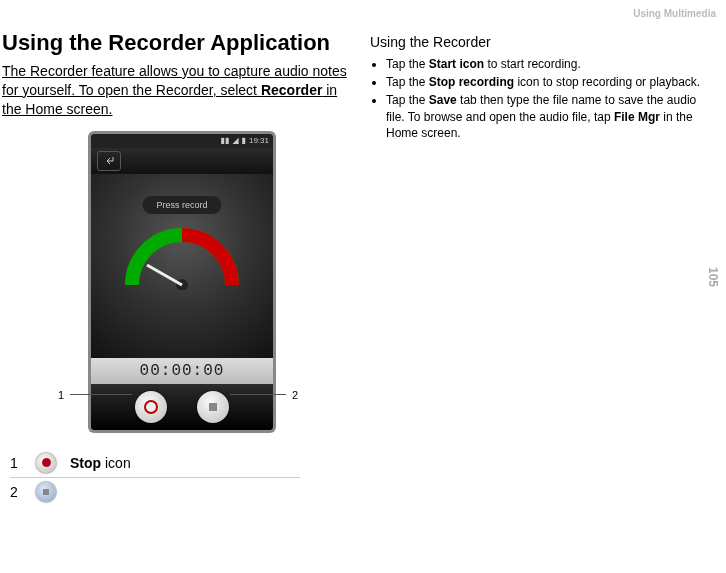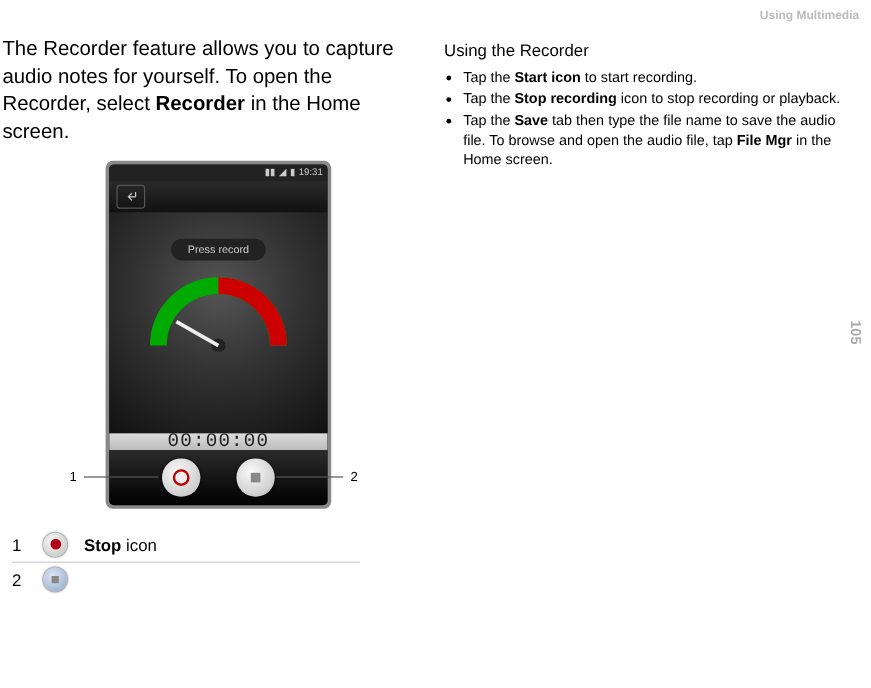--- a/index.html
+++ b/index.html
@@ -39,23 +39,24 @@
   .col {
     flex: 1;
   }
   h1 {
     font-size: 22px;
     font-weight: 900;
     margin: 0 0 6px 0;
     font-family: Arial, Helvetica, sans-serif;
   }
   .body-text {
-    font-size: 17px;
+    font-size: 14px;
     line-height: 1.35;
     margin: 0 0 10px 0;
+    text-decoration: underline;
   }
   .bold { font-weight: bold; }
   .screenshot-wrap {
     margin-top: 12px;
     margin-left: 60px;
     position: relative;
     width: 240px;
   }
   .phone {
     width: 188px;
@@ -113,21 +114,21 @@
   .gauge {
     position:absolute;
     top: 46px;
     left: 50%;
     transform: translateX(-50%);
     width: 120px;
     height: 70px;
   }
   .time-box {
     background: linear-gradient(#ddd,#bbb);
-    height: 14px;
+    height: 26px;
     display:flex;align-items:center;justify-content:center;
     font-family: "Courier New", monospace;
     font-size: 16px;
     color: #222;
     letter-spacing: 1px;
   }
   .btn-row {
     height: 46px;
     background: linear-gradient(#2b2b2b,#000);
     display:flex;align-items:center;justify-content:center;
@@ -194,20 +195,21 @@
 </style>
 </head>
 <body>
 
 <div class="section-header">Using Multimedia</div>
 <div class="page-number">105</div>
 
 <div class="columns">
 
   <div class="col">
+    <h1>Using the Recorder Application</h1>
     <p class="body-text">
       <span>The Recorder feature allows you to capture audio notes for yourself. To open the Recorder, select </span><span class="bold">Recorder</span><span> in the Home screen.</span>
     </p>
 
     <div class="screenshot-wrap">
       <div class="phone">
         <div class="phone-inner">
           <div class="status-bar">
             <span class="glyph">▮▮</span>
             <span class="glyph">◢</span>

